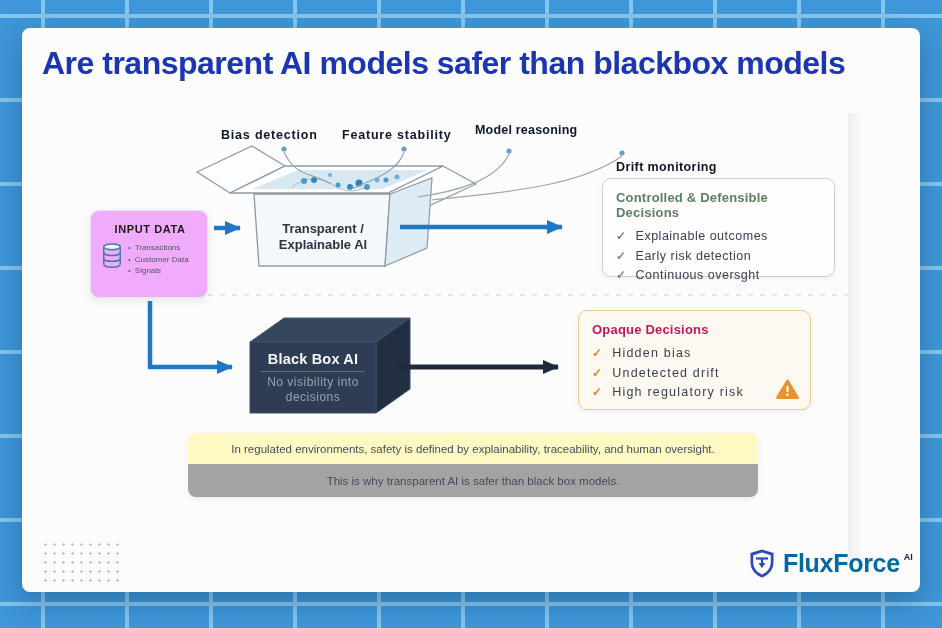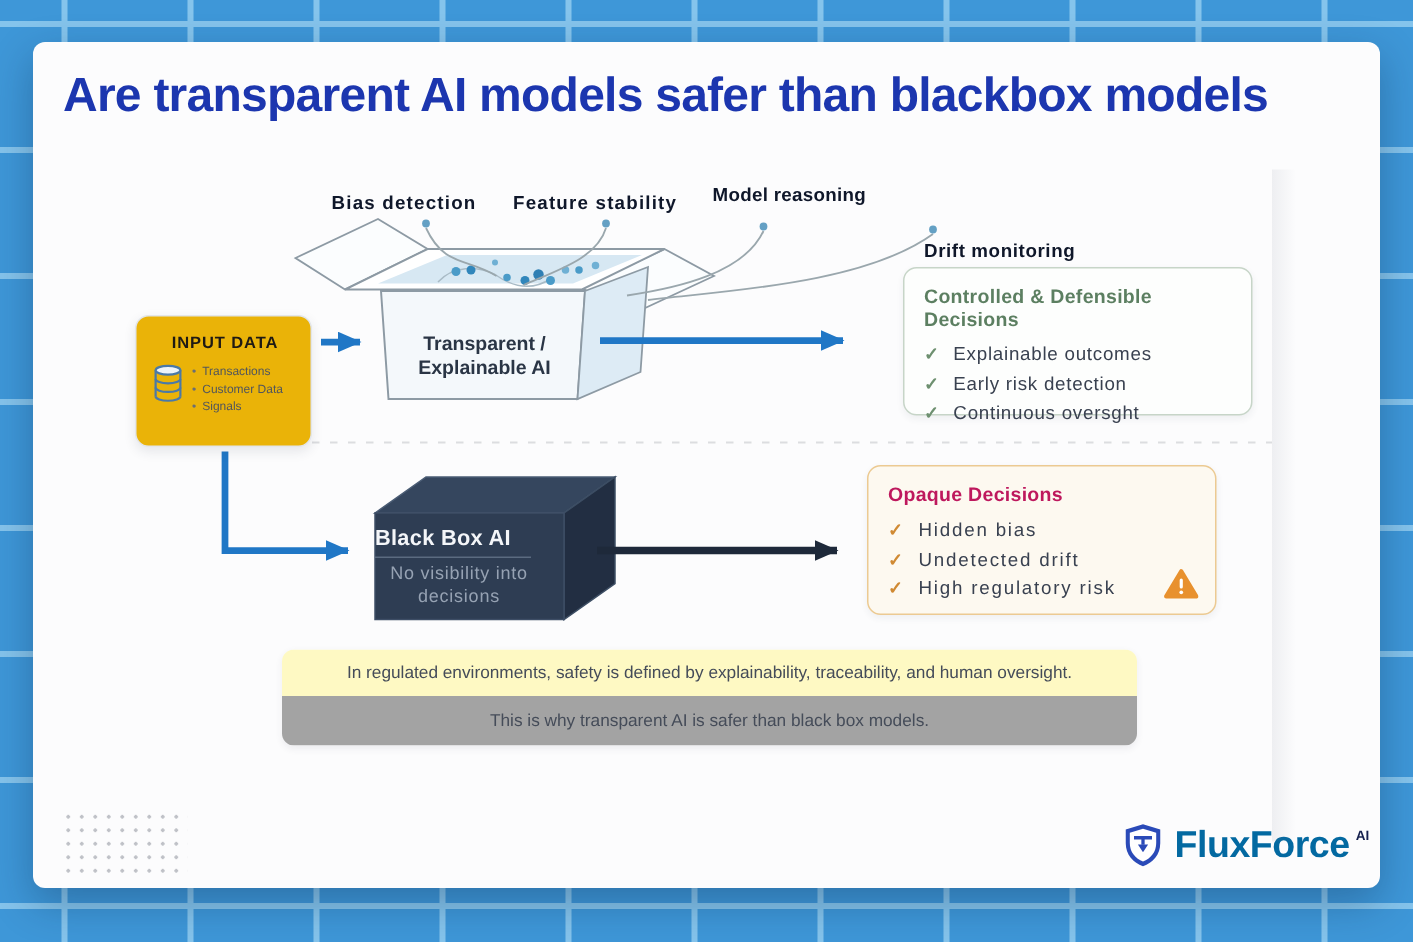--- a/index.html
+++ b/index.html
@@ -30,21 +30,21 @@
   }
   .diagram-svg { position: absolute; left: 0; top: 0; width: 898px; height: 564px; }
 
   .top-label {
     position: absolute; font-size: 12.5px; font-weight: bold;
     letter-spacing: 0.8px; color: #0f172a; white-space: nowrap;
   }
 
   .input-box {
     position: absolute; left: 68px; top: 182px; width: 118px; height: 88px;
-    background: #eab308; border: 1px solid #e3e6ea; border-radius: 9px;
+    background: #f0abfc; border: 1px solid #e3e6ea; border-radius: 9px;
     box-shadow: 0 3px 8px rgba(40,50,70,0.10);
     padding: 12px 8px 6px 10px;
   }
   .input-box .ib-title {
     font-size: 11px; font-weight: bold; letter-spacing: 0.6px;
     color: #1f1a14; text-align: center; margin-bottom: 7px;
   }
   .ib-row { display: flex; align-items: flex-start; gap: 5px; }
   .ib-list { margin: 0; padding: 0; list-style: none; }
   .ib-list li {
@@ -53,21 +53,21 @@
   .ib-list li::before { content: "•"; margin-right: 4px; color: #6a6e74; }
 
   .tbox-label {
     position: absolute; left: 234px; top: 193px; width: 134px;
     text-align: center; font-size: 13px; font-weight: bold;
     color: #2a3545; line-height: 16px;
   }
 
   .bbox-text {
     position: absolute; left: 228px; top: 314px; width: 126px; height: 71px;
-    display: flex; flex-direction: column; align-items: flex-start; justify-content: center;
+    display: flex; flex-direction: column; align-items: center; justify-content: center;
   }
   .bbox-title { font-size: 14.5px; font-weight: bold; color: #f4f6f9; letter-spacing: 0.2px; }
   .bbox-divider { width: 104px; height: 1px; background: #5b6b80; margin: 4px 0 3px; }
   .bbox-sub {
     font-size: 12px; color: #96a2b3; text-align: center;
     line-height: 14.5px; letter-spacing: 0.5px; width: 112px;
   }
 
   .result-box {
     position: absolute; width: 233px; border-radius: 9px;

